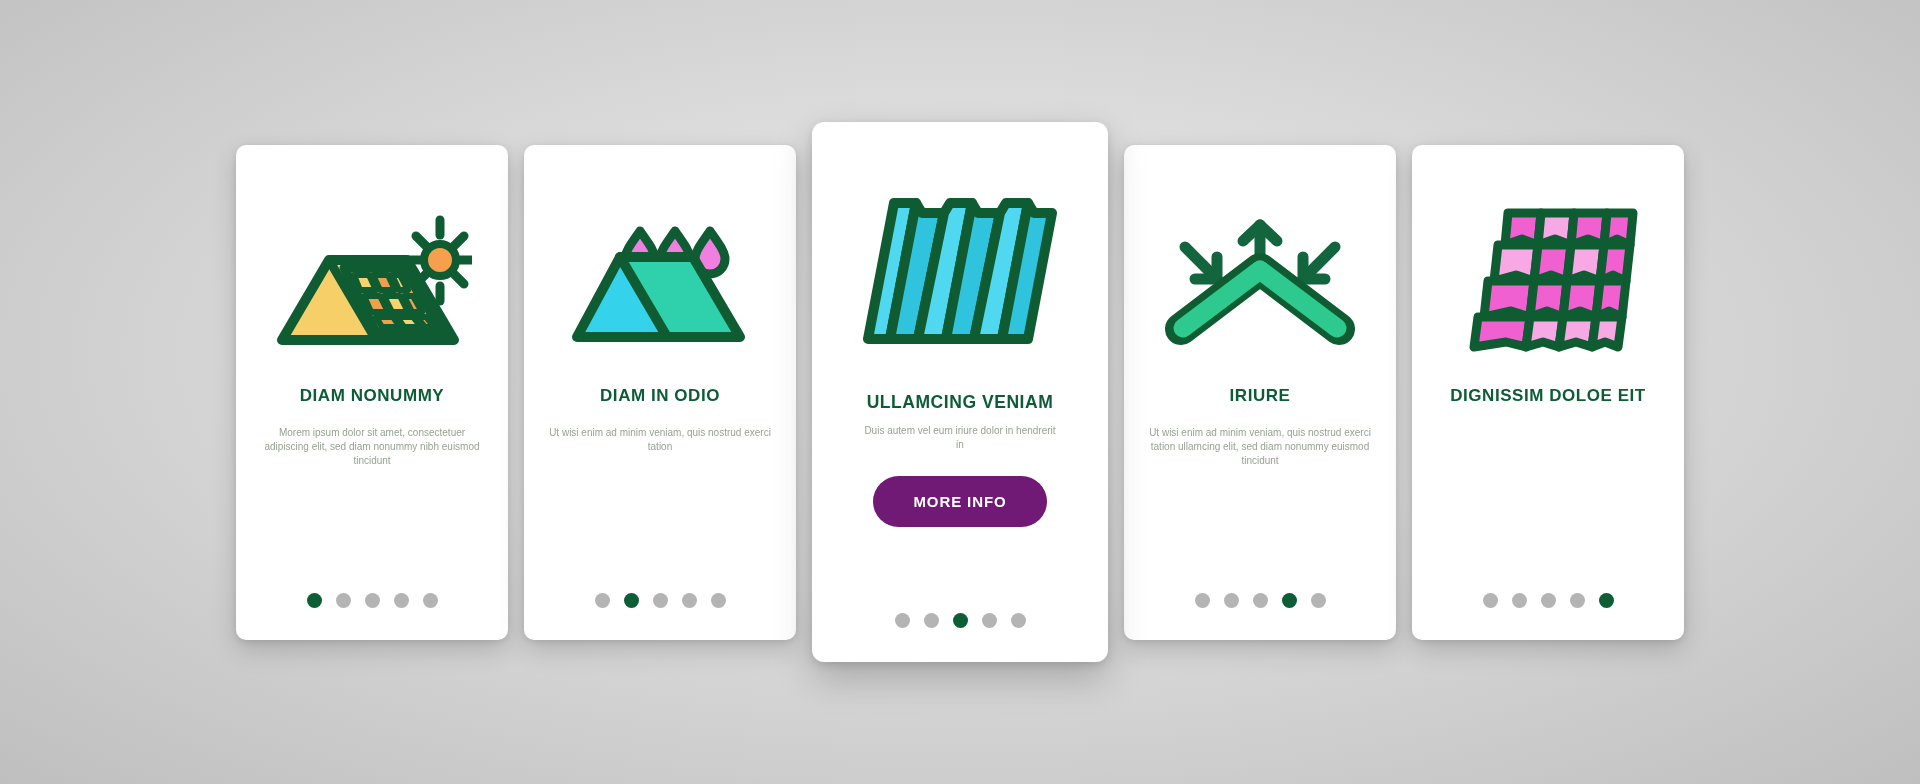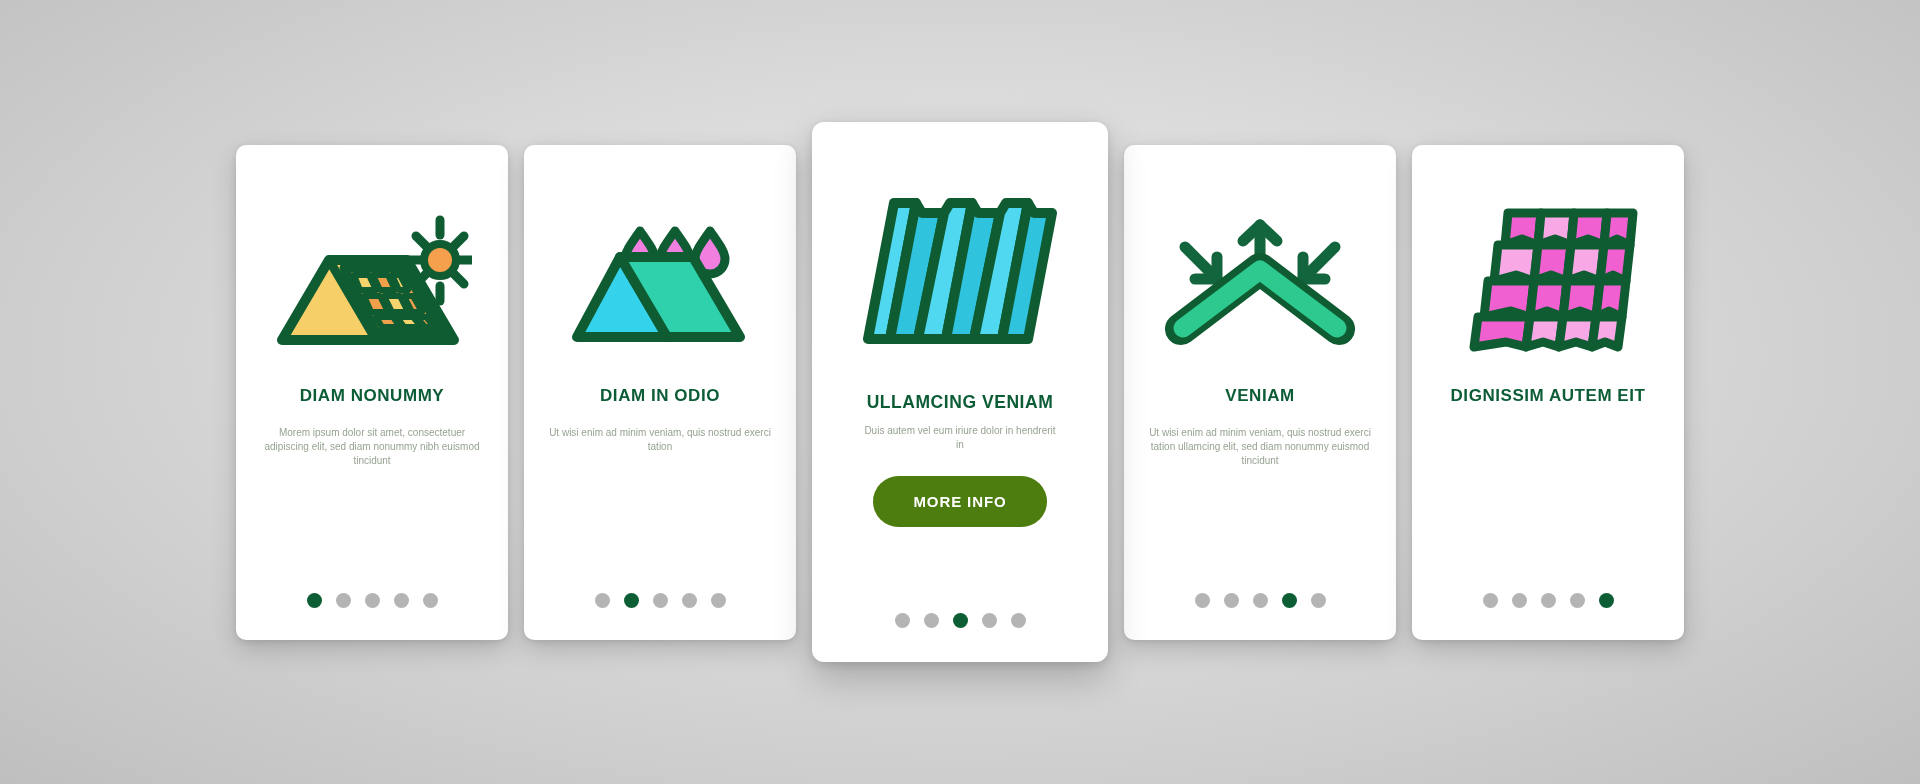--- a/index.html
+++ b/index.html
@@ -72,21 +72,21 @@
     line-height: 1.39;
     text-align: center;
     margin-top: 20px;
     padding: 0 6px;
     max-width: 240px;
   }
   .card.featured .card-body { margin-top: 11px; max-width: 210px; }
 
   .cta {
     margin-top: 24px;
-    background: #4d7c0f;
+    background: #701a75;
     color: #ffffff;
     border: none;
     border-radius: 26px;
     font-family: "Liberation Sans", sans-serif;
     font-size: 15px;
     font-weight: bold;
     letter-spacing: 0.9px;
     padding: 17px 40px;
     cursor: pointer;
     white-space: nowrap;
@@ -226,21 +226,21 @@
           <path d="M 95 18 L 112 34"></path>
           <path d="M 138 72 L 170 40"></path>
           <path d="M 138 72 L 138 50"></path>
           <path d="M 138 72 L 160 72"></path>
         </g>
 
         <path d="M 16 122 L 95 62 L 174 122" fill="none" stroke="#0f5c32" stroke-width="32" stroke-linecap="round" stroke-linejoin="round"></path>
         <path d="M 18 121 L 95 63 L 172 121" fill="none" stroke="#2ec98e" stroke-width="19" stroke-linecap="round" stroke-linejoin="round"></path>
       </svg>
     </div>
-    <div class="card-title">VENIAM</div>
+    <div class="card-title">IRIURE</div>
     <div class="card-body">Ut wisi enim ad minim veniam, quis nostrud exerci tation ullamcing elit, sed diam nonummy euismod tincidunt</div>
     <div class="dots">
       <span class="dot"></span>
       <span class="dot"></span>
       <span class="dot"></span>
       <span class="dot active"></span>
       <span class="dot"></span>
     </div>
   </div>
 
@@ -264,21 +264,21 @@
           <path d="M 111 84 L 144 84 L 140 120 L 124 114 L 107 120 Z" fill="#f060d0"></path>
           <path d="M 144 84 L 170 84 L 166 120 L 153 114 L 140 120 Z" fill="#f060d0"></path>
 
           <path d="M 22 120 L 74 120 L 70 150 L 50 145 L 18 150 Z" fill="#f060d0"></path>
           <path d="M 74 120 L 107 120 L 103 150 L 87 145 L 70 150 Z" fill="#f8a8e4"></path>
           <path d="M 107 120 L 140 120 L 136 150 L 120 145 L 103 150 Z" fill="#f8a8e4"></path>
           <path d="M 140 120 L 166 120 L 162 150 L 149 145 L 136 150 Z" fill="#f8a8e4"></path>
         </g>
       </svg>
     </div>
-    <div class="card-title">DIGNISSIM AUTEM EIT</div>
+    <div class="card-title">DIGNISSIM DOLOE EIT</div>
     <div class="dots">
       <span class="dot"></span>
       <span class="dot"></span>
       <span class="dot"></span>
       <span class="dot"></span>
       <span class="dot active"></span>
     </div>
   </div>
 
 </div>

